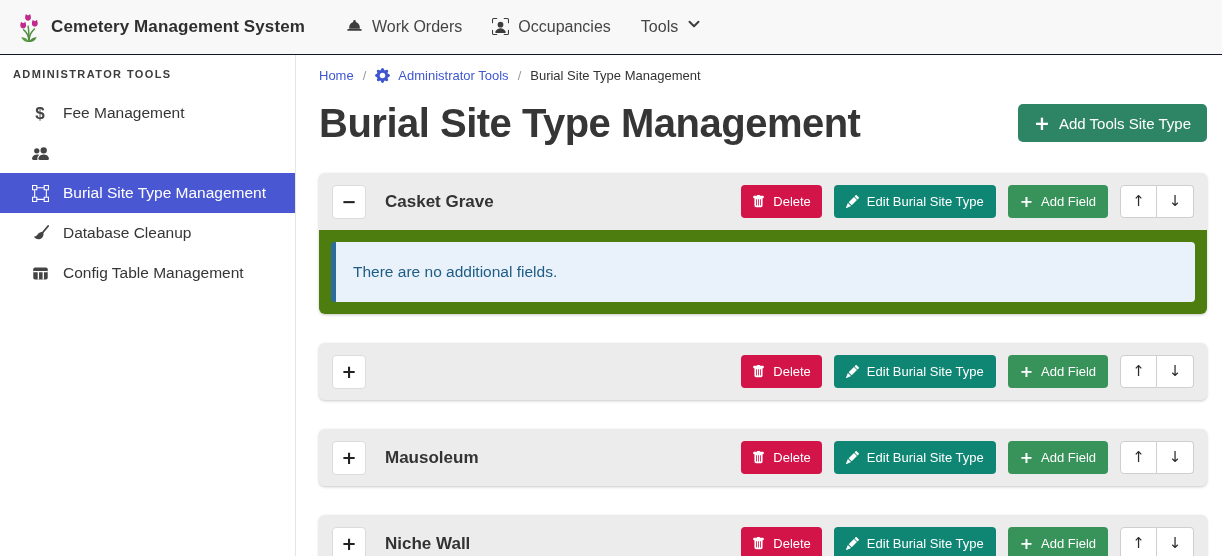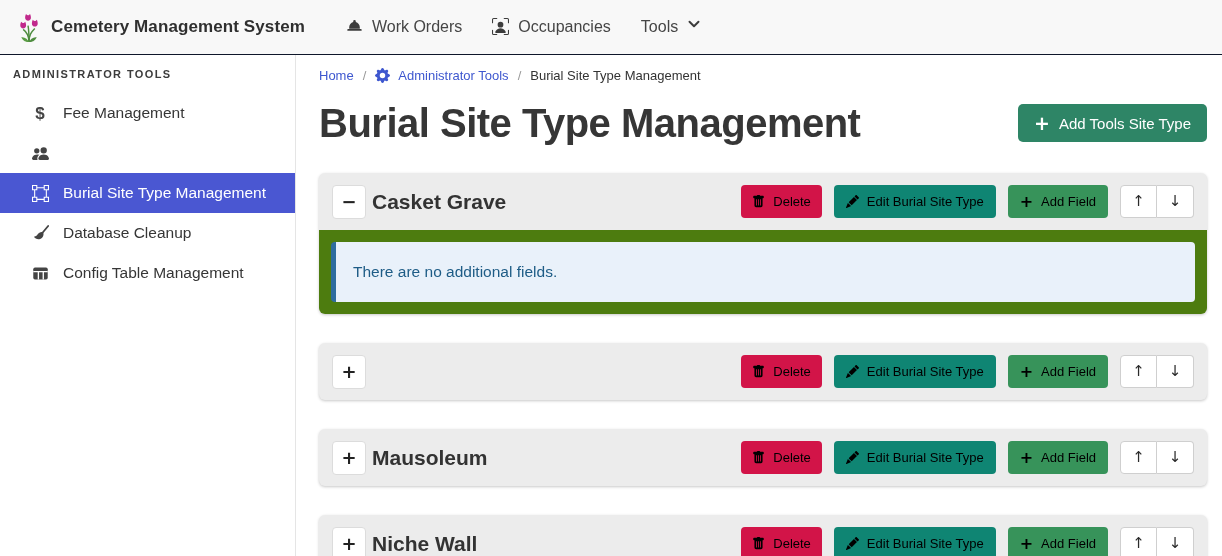--- a/index.html
+++ b/index.html
@@ -56,23 +56,23 @@
     height:38px;display:flex;align-items:center;gap:9px;padding:0 16px;font-size:15px}
   .btn-add .icon .txt{font-size:19px;font-weight:600}
 
   .panels{margin-top:26px}
   .panel{background:var(--panel-gray);border-radius:6px;margin-bottom:29px;
     box-shadow:0 1px 3px rgba(0,0,0,.22)}
   .panel-header{display:flex;align-items:center;height:57px;padding:0 13px}
   .toggle-btn{width:34px;height:34px;background:#fff;border:1px solid #dcdcdc;
     border-radius:4px;display:flex;align-items:center;justify-content:center;color:#222}
   .toggle-btn .txt{font-size:18px;font-weight:600}
-  .panel-title{margin-left:6px;font-size:21px;font-weight:600;color:#333}
+  .panel-title{margin-left:19px;font-size:17px;font-weight:600;color:#333}
   .header-actions{margin-left:auto;display:flex;align-items:center;gap:12px}
-  .btn{height:33px;border:none;border-radius:4px;color:#000000;display:flex;
+  .btn{height:33px;border:none;border-radius:4px;color:#ffffff;display:flex;
     align-items:center;gap:8px;font-size:13px;padding:0 12px;white-space:nowrap}
   .btn .icon{font-size:13px}
   .btn .icon .txt{font-size:16px;font-weight:600}
   .btn-delete{background:var(--delete-red);padding:0 11px}
   .btn-edit{background:var(--edit-teal)}
   .btn-field{background:var(--field-green)}
   .arrow-group{display:flex}
   .btn-arrow{width:37px;height:33px;background:#fff;border:1px solid #cfcfcf;
     color:#2b2b2b;display:flex;align-items:center;justify-content:center}
   .btn-arrow .txt{font-size:15px}

